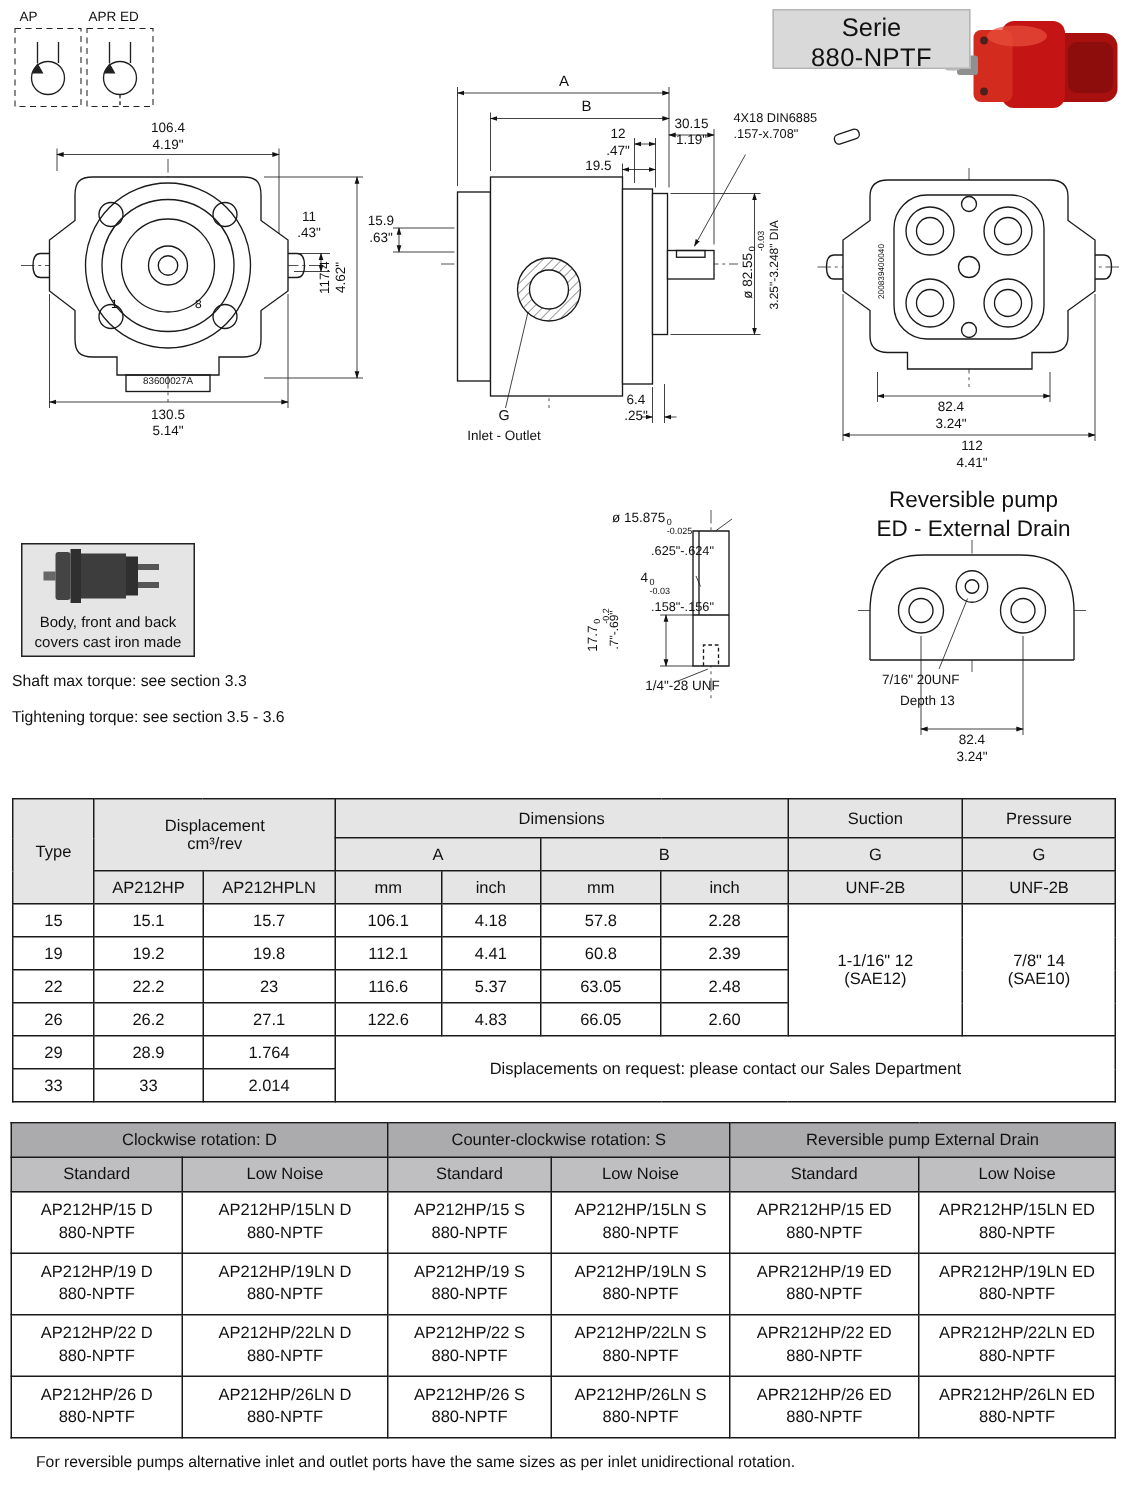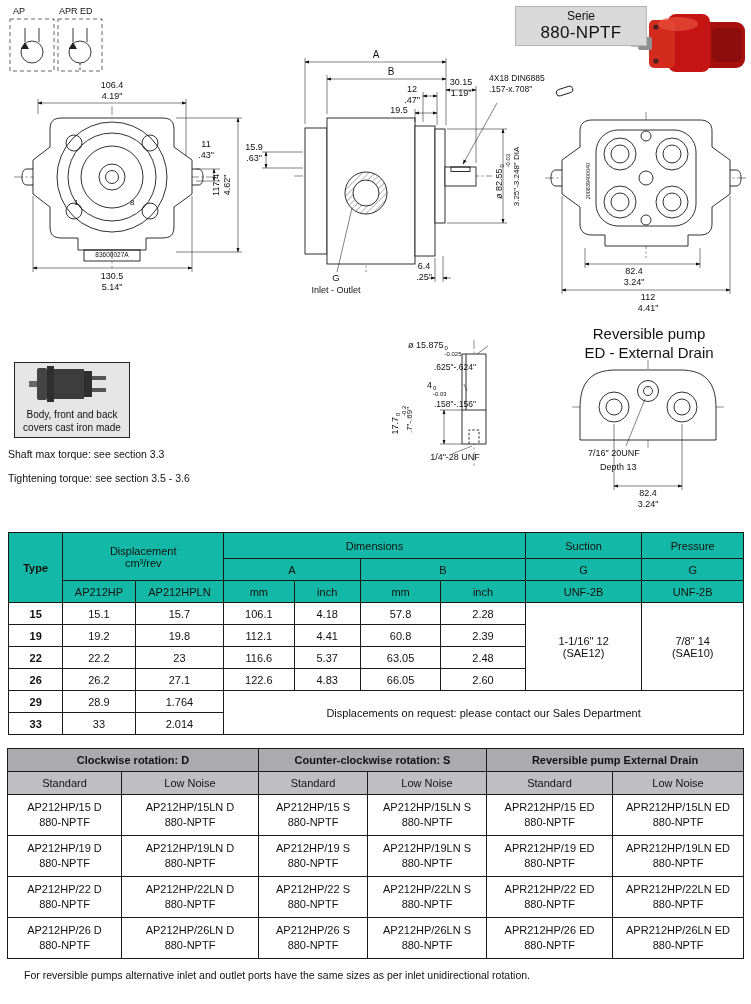--- a/index.html
+++ b/index.html
@@ -6,32 +6,32 @@
   html,body{width:751px;background:#fff}
   body{font-family:"Liberation Sans",sans-serif;color:#111;position:relative}
   .draw{position:relative;width:751px;height:529px;overflow:hidden}
   .lineart{position:absolute;left:0;top:0}
   .lbl{position:absolute;font-size:9px;line-height:1.25;text-align:center;white-space:nowrap}
   .lbl.left{text-align:left}
   .f8{font-size:8px}.f85{font-size:8.5px}.f9{font-size:9px}.f95{font-size:9.5px}.f10{font-size:10px}.f115{font-size:15px}
   .rot{transform:rotate(-90deg)}
   .tol{display:inline-flex;flex-direction:column;font-size:6px;line-height:1.05;vertical-align:-2px;margin-left:1px;text-align:left}
   .serie{position:absolute;left:515px;top:6px;width:132px;height:40px;background:#d9d9d9;border:1px solid #b5b5b5;text-align:center}
-  .serie .l1{font-size:12px;margin-top:2px}
+  .serie .l1{font-size:17px;margin-top:2px}
   .serie .l2{font-size:17px;letter-spacing:.3px}
   .bodybox{position:absolute;left:14px;top:362px;width:116px;height:76px;border:1px solid #222;background:#e5e5e5;text-align:center}
   .bodybox .cap{font-size:10px;line-height:1.25}
   .note{position:absolute;font-size:10.5px;text-align:left}
   table{border-collapse:collapse;table-layout:fixed}
   .spec{margin:3px 0 0 8px;width:736px;font-size:11px}
   .spec td{border:1px solid #1a1a1a;text-align:center;vertical-align:middle;padding:1px 2px}
-  .spec tr.hd td{background:#14b8a6}
+  .spec tr.hd td{background:#e5e5e5}
   .spec tr.hd1{height:26px}.spec tr.hd2{height:22px}.spec tr.hd3{height:22px}
   .spec tr.dr{height:22px}
-  .b{font-weight:bold}
+  .b{font-weight:normal}
   .order{margin:13px 0 0 7px;width:736px;font-size:11px}
   .order td{border:1px solid #1a1a1a;text-align:center;vertical-align:middle;padding:2px}
   .order tr.g td{background:#ababad;height:23px}
   .order tr.s td{background:#bfbfc1;height:23px}
   .order tr.m td{height:41px}
   .order tr.m div{line-height:1.35}
   .foot{margin:10px 0 0 24px;font-size:10.5px}
 </style>
 </head>
 <body>

